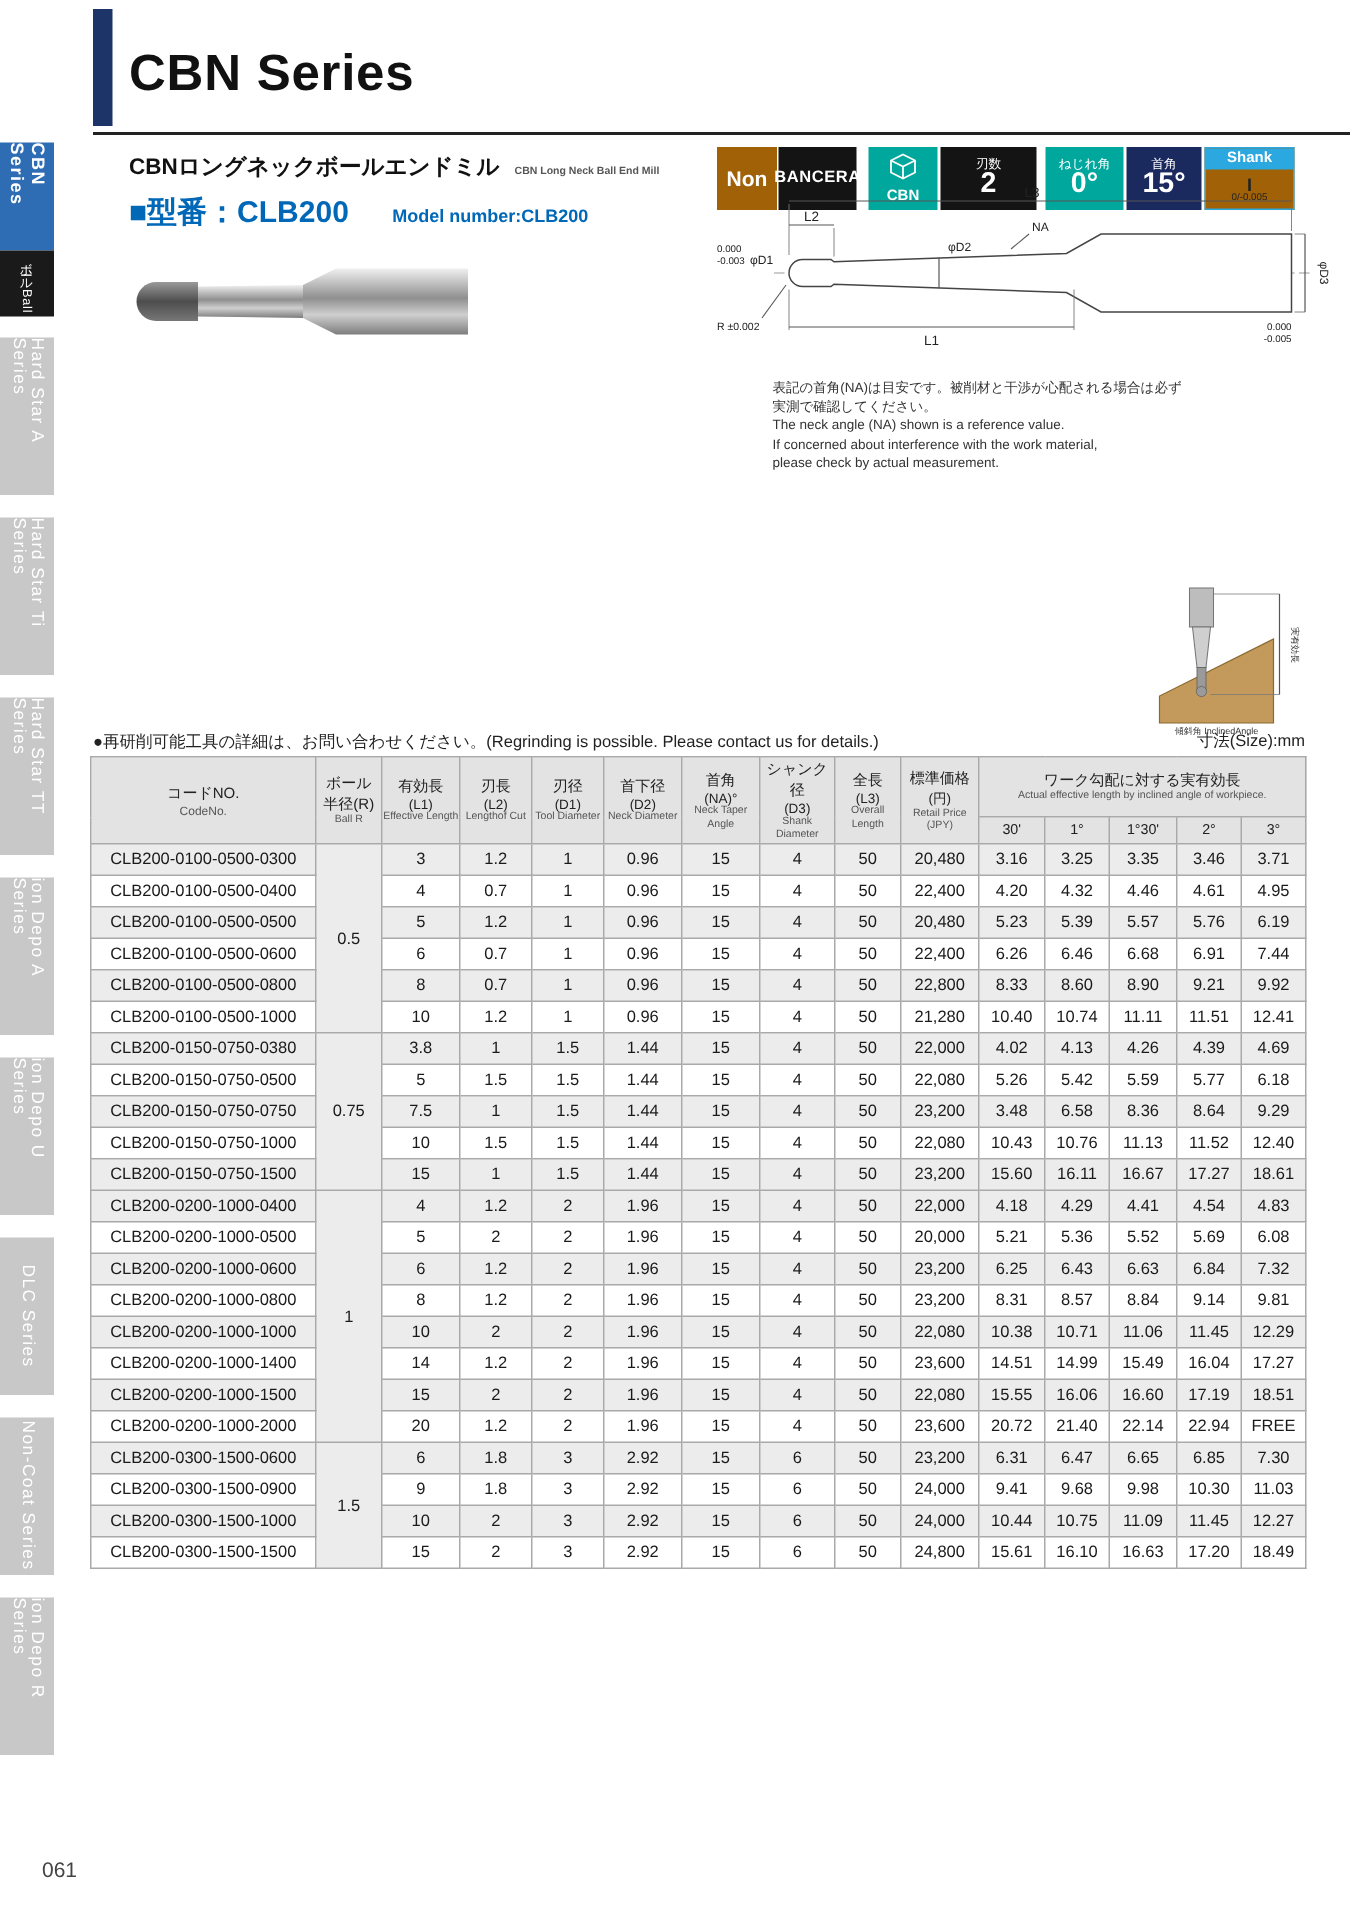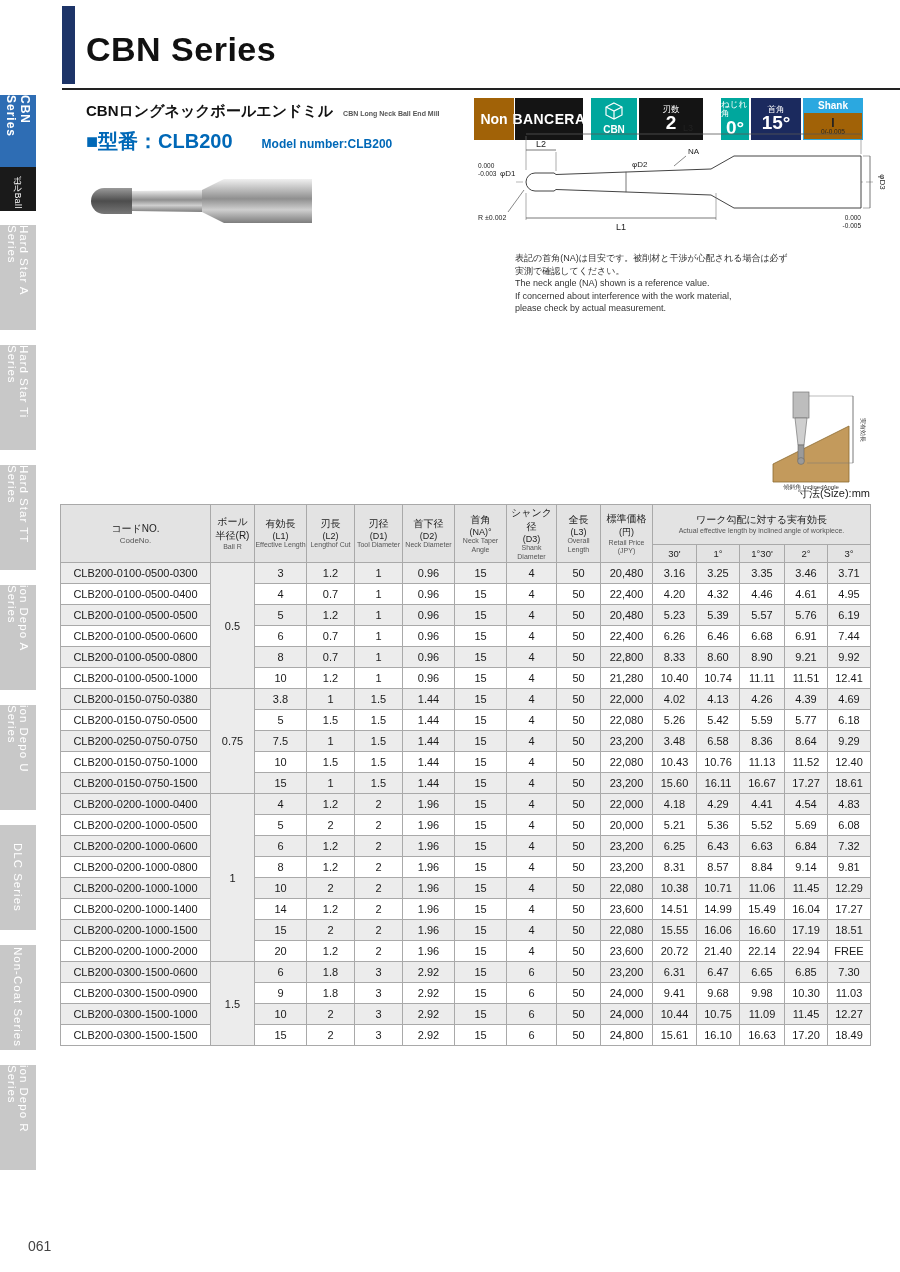--- a/index.html
+++ b/index.html
@@ -23,25 +23,25 @@
   .subheader { position:absolute; left:86px; top:102px; font-size:15px; font-weight:bold; color:#111; white-space:nowrap; }
   .subheader .en { margin-left:10px; }
   .model-line { position:absolute; left:86px; top:128px; color:#0068b7; white-space:nowrap; }
   .model-line .big { font-size:20px; font-weight:bold; }
   .model-line .sub { font-size:12px; font-weight:bold; margin-left:6px;padding-left:23px; }
 
   
   .badges { position:absolute; top:98px; right:37px; display:flex; align-items:flex-start; height:42px; }
   .badge { height:42px; color:#fff; display:flex; flex-direction:column; align-items:center; justify-content:center; line-height:1.05; }
   .badge-non { width:40px; background:#a16207; font-size:14px; font-weight:bold; }
-  .badge-bancera { width:68px; background:#141414; font-size:14px; font-weight:bold; letter-spacing:0.4px; margin-left:1px; }
+  .badge-bancera { width:52px; background:#141414; font-size:11px; font-weight:bold; letter-spacing:0.4px; margin-left:1px; }
   .badge-cbn { width:46px; background:#00a79d; margin-left:8px; }
   .badge-cbn .cbn-txt { font-size:10px; font-weight:bold; margin-top:1px; }
   .badge-flutes { width:64px; background:#141414; margin-left:2px; }
-  .badge-helix { width:28px; background:#00a79d; margin-left:18px; }
+  .badge-helix { width:52px; background:#00a79d; margin-left:6px; }
   .badge-neck { width:50px; background:#1b2a5e; margin-left:2px; }
   .b-top { font-size:8.5px; }
   .b-big { font-size:19px; font-weight:bold; }
   .badge-shank { width:60px; margin-left:2px; border:1px solid #2ba8e0; background:#a16207; padding:0; justify-content:flex-start; }
   .shank-top { width:100%; height:14px; background:#2ba8e0; color:#fff; font-size:10px; font-weight:bold; text-align:center; line-height:14px; }
   .shank-body { flex:1; color:#222; display:flex; flex-direction:column; align-items:center; justify-content:center; }
   .shank-glyph { font-size:12px; font-weight:bold; line-height:1; }
   .shank-tol { font-size:6.5px; }
 
   
@@ -225,20 +225,21 @@
       <rect x="33" y="55" width="6" height="15" fill="#9a9a9a" stroke="#666" stroke-width="0.6"></rect>
       <circle cx="36" cy="71" r="3.4" fill="#9a9a9a" stroke="#666" stroke-width="0.6"></circle>
       <line x1="44" y1="6" x2="88" y2="6" stroke="#777" stroke-width="0.5"></line>
       <line x1="42" y1="73" x2="88" y2="73" stroke="#777" stroke-width="0.5"></line>
       <line x1="88" y1="6" x2="88" y2="73" stroke="#555" stroke-width="0.8"></line>
       <text x="96" y="40" font-size="6" fill="#333" text-anchor="middle" transform="rotate(90 96 40)">実有効長</text>
       <text x="46" y="99" font-size="6" fill="#333" text-anchor="middle">傾斜角 InclinedAngle</text>
     </svg>
   </div>
 
+  <div class="regrind-note">●再研削可能工具の詳細は、お問い合わせください。(Regrinding is possible. Please contact us for details.)</div>
   <div class="size-unit">寸法(Size):mm</div>
 
   <table class="spec-table">
     <colgroup>
       <col style="width:150px">
         <col style="width:44px">
         <col style="width:52px">
         <col style="width:48px">
       <col style="width:48px">
         <col style="width:52px">
@@ -441,21 +442,21 @@
           <td>4</td>
           <td>50</td>
           <td>22,080</td>
           <td>5.26</td>
           <td>5.42</td>
           <td>5.59</td>
           <td>5.77</td>
           <td>6.18</td>
         </tr>
         <tr class="stripe">
-          <td class="code">CLB200-0250-0750-0750</td>
+          <td class="code">CLB200-0150-0750-0750</td>
           <td>7.5</td>
           <td>1</td>
           <td>1.5</td>
           <td>1.44</td>
           <td>15</td>
           <td>4</td>
           <td>50</td>
           <td>23,200</td>
           <td>3.48</td>
           <td>6.58</td>

